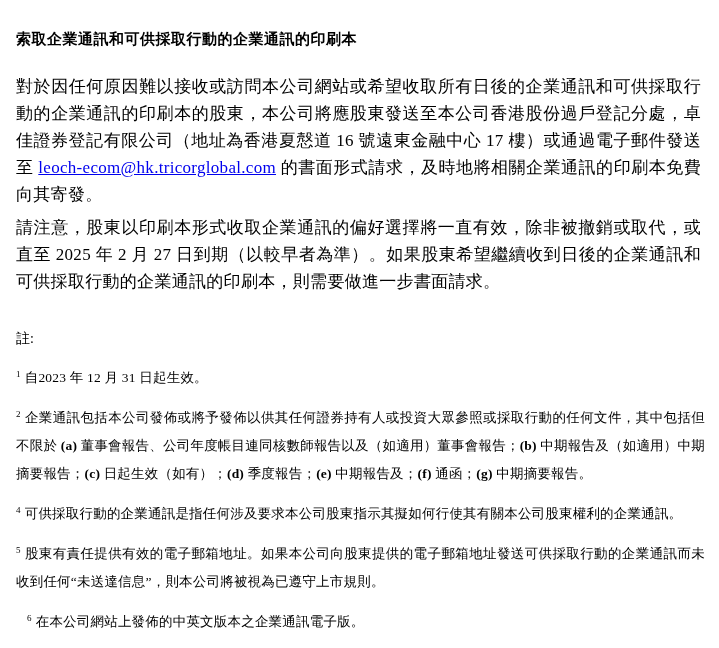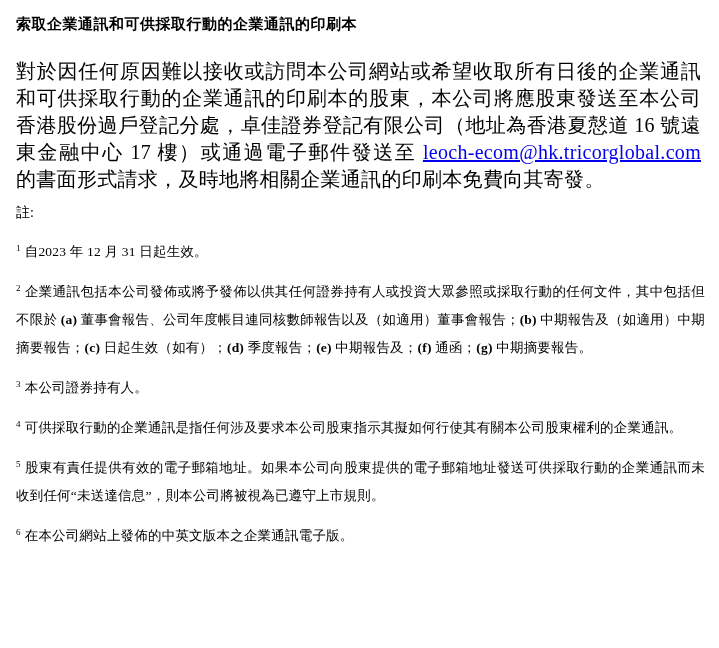--- a/index.html
+++ b/index.html
@@ -7,32 +7,32 @@
   body {
     width: 719px;
     height: 648px;
     overflow: hidden;
     font-family: "Liberation Serif", serif;
     color: #000000;
   }
   .page {
     width: 719px;
     height: 540px;
-    padding: 14px 14px 14px 16px;
+    padding: 29px 14px 14px 16px;
   }
   .doc-title {
     font-family: "Liberation Sans", sans-serif;
     font-weight: bold;
     font-size: 15px;
     line-height: 20px;
     margin: 0 0 24px 0;
     letter-spacing: 0.5px;
   }
   p.body-para {
-    font-size: 20px;
+    font-size: 17px;
     line-height: 27px;
     margin: 0 4px 6px 0;
     text-align: justify;
     letter-spacing: 0.3px;
   }
   p.body-para.last-body { margin-bottom: 30px; }
   .email-link {
     color: #0000EE;
     text-decoration: underline;
     cursor: pointer;
@@ -42,45 +42,45 @@
     line-height: 27px;
     margin: 0 0 12px 0;
   }
   p.fn {
     font-size: 13.5px;
     line-height: 28px;
     margin: 0 0 12px 0;
     text-align: justify;
     letter-spacing: 0.2px;
   }
-  p.fn:last-child { margin-bottom: 0; }
+  p.fn:last-child { margin-bottom: 0; margin-left: 11px; }
   p.fn sup {
     font-size: 9px;
     line-height: 0;
     margin-right: 4px;
   }
   p.fn b { font-weight: bold; }
 </style>
 </head>
 <body>
 
 <div class="page">
 
   <h1 class="doc-title">索取企業通訊和可供採取行動的企業通訊的印刷本</h1>
 
   <p class="body-para"><span>對於因任何原因難以接收或訪問本公司網站或希望收取所有日後的企業通訊和可供採取行動的企業通訊的印刷本的股東，本公司將應股東發送至本公司香港股份過戶登記分處，卓佳證券登記有限公司（地址為香港夏慤道 16 號遠東金融中心 17 樓）或通過電子郵件發送至 </span><a class="email-link">leoch-ecom@hk.tricorglobal.com</a><span> 的書面形式請求，及時地將相關企業通訊的印刷本免費向其寄發。</span></p>
 
+  <p class="body-para last-body">請注意，股東以印刷本形式收取企業通訊的偏好選擇將一直有效，除非被撤銷或取代，或直至 2025 年 2 月 27 日到期（以較早者為準）。如果股東希望繼續收到日後的企業通訊和可供採取行動的企業通訊的印刷本，則需要做進一步書面請求。</p>
 
   <p class="notes-label">註:</p>
 
   <p class="fn"><sup>1</sup><span>自2023 年 12 月 31 日起生效。</span></p>
 
   <p class="fn"><sup>2</sup><span>企業通訊包括本公司發佈或將予發佈以供其任何證券持有人或投資大眾參照或採取行動的任何文件，其中包括但不限於 </span><b>(a)</b><span> 董事會報告、公司年度帳目連同核數師報告以及（如適用）董事會報告；</span><b>(b)</b><span> 中期報告及（如適用）中期摘要報告；</span><b>(c)</b><span> 日起生效（如有）；</span><b>(d)</b><span> 季度報告；</span><b>(e)</b><span> 中期報告及；</span><b>(f)</b><span> 通函；</span><b>(g)</b><span> 中期摘要報告。</span></p>
 
-  <p class="fn"><sup>3</sup><span>本公司證券持有人。</span></p>
 
   <p class="fn"><sup>4</sup><span>可供採取行動的企業通訊是指任何涉及要求本公司股東指示其擬如何行使其有關本公司股東權利的企業通訊。</span></p>
 
   <p class="fn"><sup>5</sup><span>股東有責任提供有效的電子郵箱地址。如果本公司向股東提供的電子郵箱地址發送可供採取行動的企業通訊而未收到任何“未送達信息”，則本公司將被視為已遵守上市規則。</span></p>
 
   <p class="fn"><sup>6</sup><span>在本公司網站上發佈的中英文版本之企業通訊電子版。</span></p>
 
 </div>
 
 </body></html>

